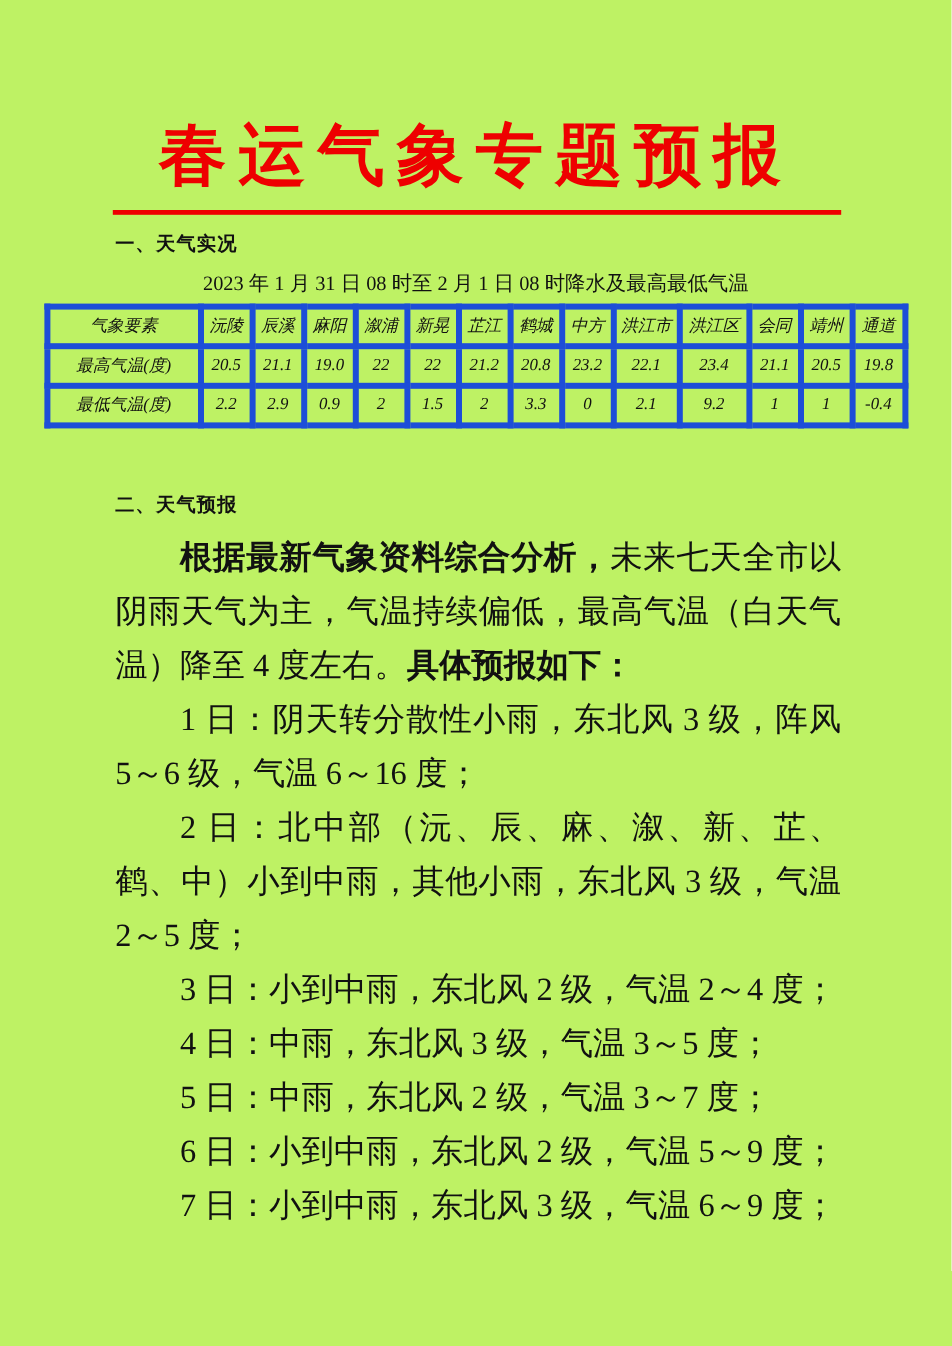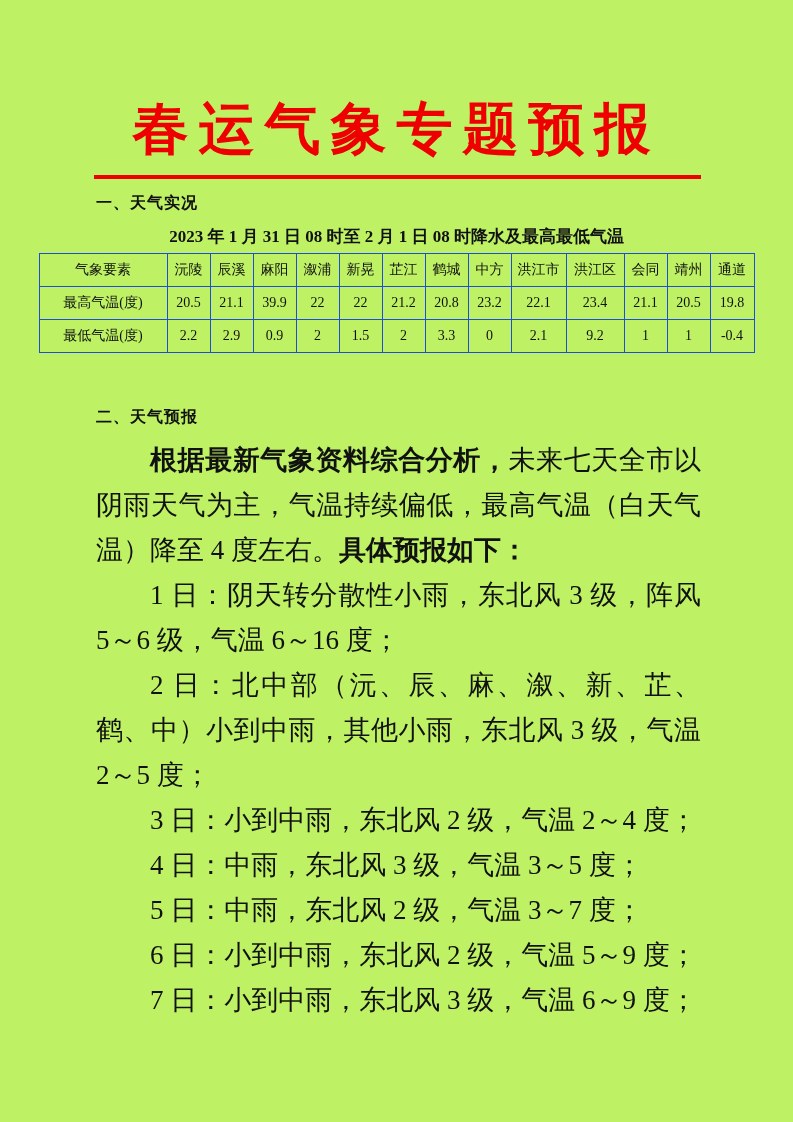--- a/index.html
+++ b/index.html
@@ -42,36 +42,37 @@
   .sec-heading {
     margin: 14px 0 0 96px;
     font-size: 16px;
     font-weight: bold;
     letter-spacing: 1px;
   }
   .table-title {
     margin-top: 11px;
     text-align: center;
     font-size: 17px;
-    font-weight: bold;
+    font-weight: normal;
   }
   table.weather {
     margin: 5px auto 0 auto;
     width: 716px;
     border-collapse: collapse;
     table-layout: fixed;
   }
   table.weather th, table.weather td {
-    border: 1px solid #1d4ed8;
+    border: 5px solid #1d4ed8;
     height: 33px;
     text-align: center;
     vertical-align: middle;
     font-size: 14px;
     font-weight: normal;
     padding: 0 1px;
+    font-style: italic;
   }
   table.weather td.row-label { text-align: center; }
   .sec2 { margin-top: 54px; }
   .body-text {
     margin: 0 92px 0 96px;
     font-size: 27px;
     line-height: 45px;
     text-align: justify;
   }
   .body-text p { text-indent: 2em; }
@@ -123,21 +124,21 @@
         <th>洪江市</th>
         <th>洪江区</th>
         <th>会同</th>
         <th>靖州</th>
         <th>通道</th>
       </tr>
       <tr>
         <td class="row-label">最高气温(度)</td>
         <td>20.5</td>
         <td>21.1</td>
-        <td>39.9</td>
+        <td>19.0</td>
         <td>22</td>
         <td>22</td>
         <td>21.2</td>
         <td>20.8</td>
         <td>23.2</td>
         <td>22.1</td>
         <td>23.4</td>
         <td>21.1</td>
         <td>20.5</td>
         <td>19.8</td>

